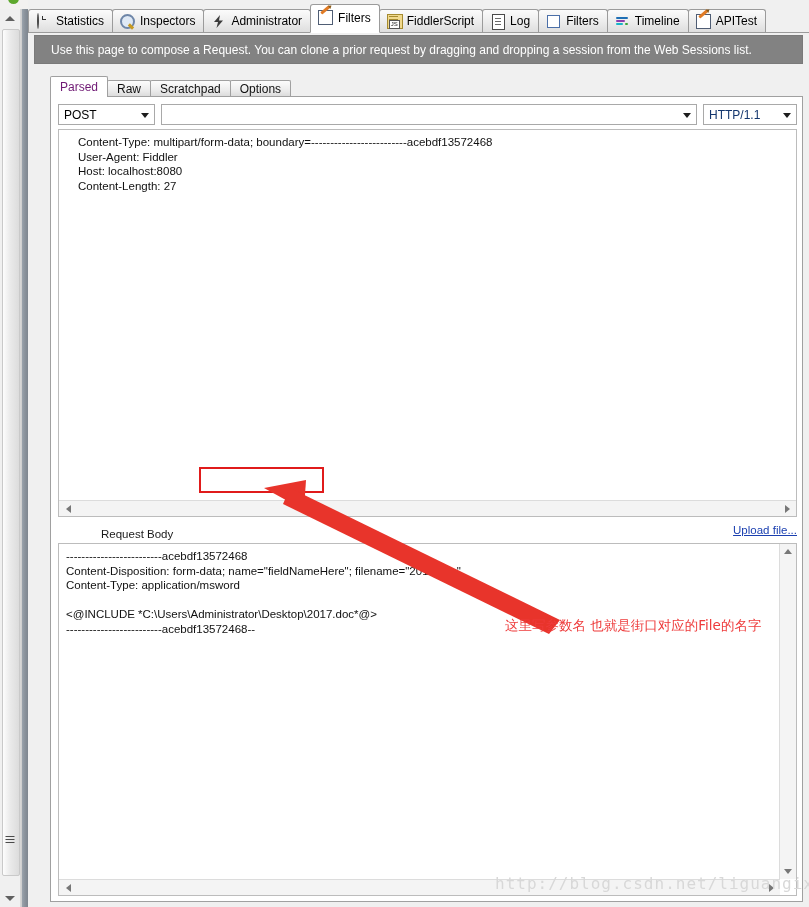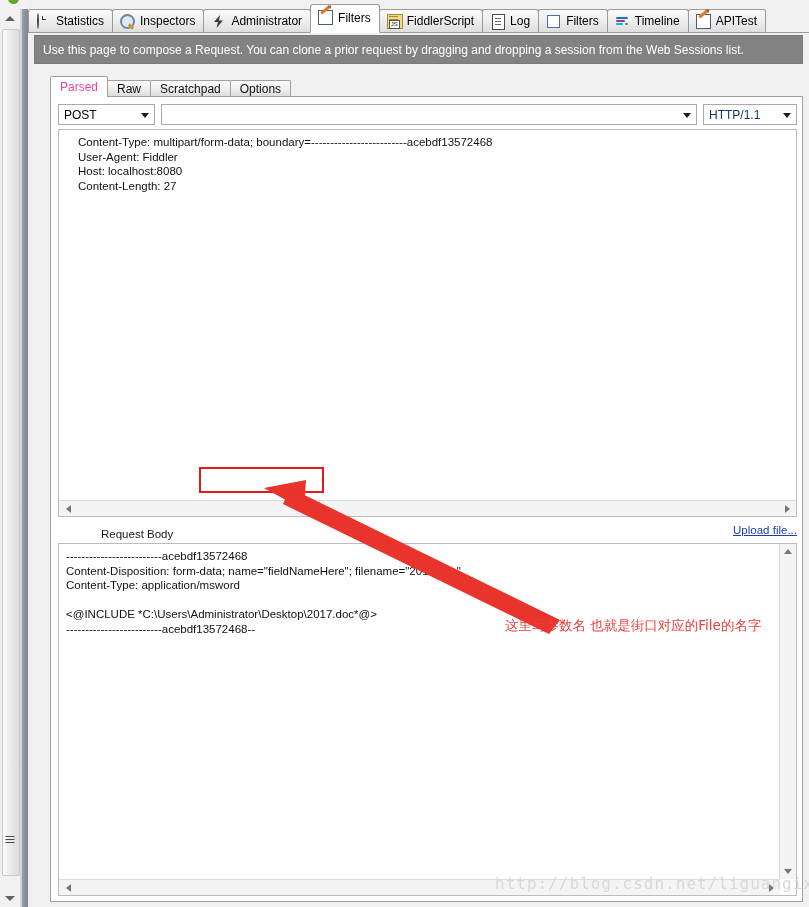--- a/index.html
+++ b/index.html
@@ -172,21 +172,21 @@
   .ic-timeline i {
     position: absolute; left: 1px; height: 2px; border-radius: 1px;
   }
 
   
   .banner {
     position: absolute; left: 6px; top: 35px; width: 769px; height: 29px;
     background: #828282;
     color: #ffffff; font-size: 12px;
     display: flex; align-items: center;
-    padding-left: 8px;
+    padding-left: 16px;
     box-sizing: border-box;
     border: 1px solid #7a7a7a;
   }
 
   
   .innertabs {
     position: absolute; left: 22px; top: 76px; width: 753px; height: 21px;
     display: flex; align-items: flex-end;
   }
   .itab {
@@ -194,21 +194,21 @@
     font-size: 12px; color: #111;
     background: linear-gradient(to bottom,#fcfcfc,#ebebeb 60%,#d9d9d9);
     border: 1px solid #a0a0a0; border-bottom: none;
     margin-right: -1px;
     display: flex; align-items: center;
     box-sizing: border-box;
     border-top-left-radius: 2px; border-top-right-radius: 2px;
   }
   .itab.active {
     height: 21px; background: #ffffff;
-    z-index: 4; color: #ec4899;
+    z-index: 4; color: #701a75;
   }
 
   
   .composer {
     position: absolute; left: 22px; top: 96px; width: 753px; height: 806px;
     background: #ffffff;
     border: 1px solid #a0a0a0;
     box-sizing: border-box;
   }
 

